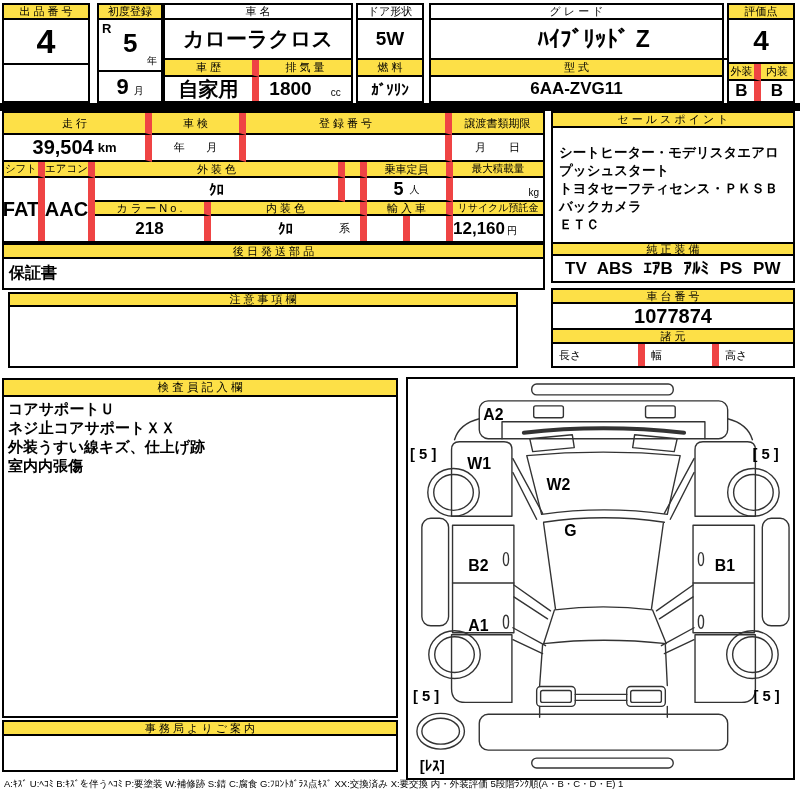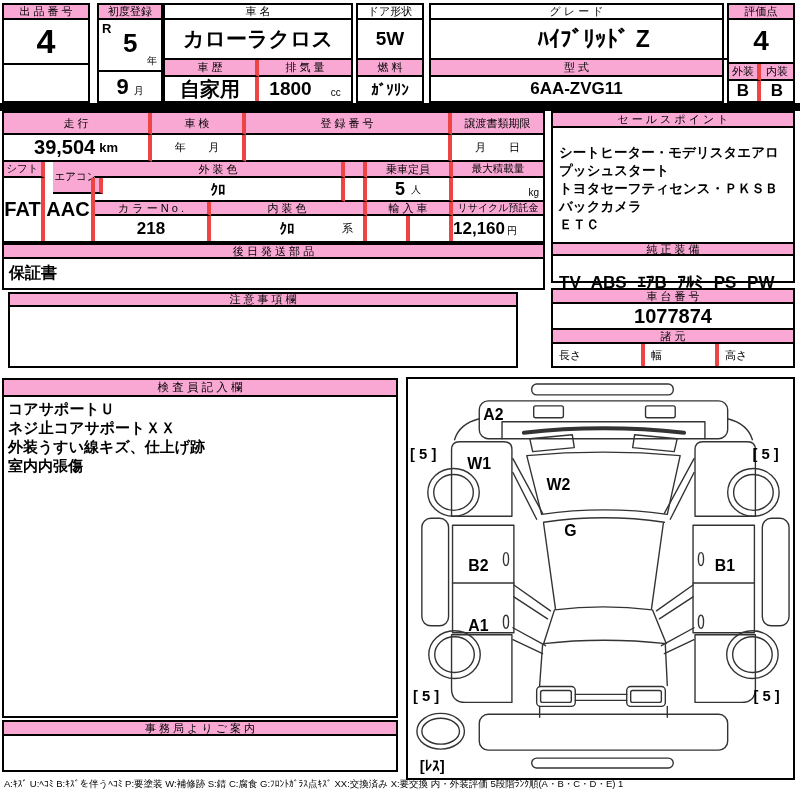--- a/index.html
+++ b/index.html
@@ -1,22 +1,22 @@
 <!DOCTYPE html>
 <html><head>
 <meta charset="utf-8">
 <style>
 *{margin:0;padding:0;box-sizing:border-box}
 html,body{width:800px;height:800px;background:#fff;font-family:"Liberation Sans","DejaVu Sans",sans-serif;color:#000}
 #sheet{position:relative;width:800px;height:800px;background:#fff;overflow:hidden}
 .box{position:absolute;border:2px solid #000;background:#fff}
 .cell{position:absolute;display:flex;align-items:center;justify-content:center;font-size:11px;white-space:nowrap;overflow:hidden}
-.gh{background:#f9a8d4}
+.gh{background:#fde047}
 .wh{background:#fff}
-.br{border-right:4px solid #ef4444}
+.br{border-right:7px solid #ef4444}
 .bb{border-bottom:2px solid #000}
 .bold{font-weight:bold}
 .lines{position:absolute;left:0;right:0}
 .lines div{white-space:nowrap}
 .legend{position:absolute;font-size:9.5px;white-space:nowrap}
 svg text{font-family:"Liberation Sans","DejaVu Sans",sans-serif}
 </style>
 </head>
 <body>
 
@@ -92,21 +92,21 @@
       <span>年</span>
       <span>月</span>
     </div>
     <div class="cell bb br" style="left:242px;top:22px;width:206px;height:27px"></div>
     <div class="cell bb" style="left:448px;top:22px;width:91px;height:27px;justify-content:space-evenly">
       <span>月</span>
       <span>日</span>
     </div>
 
     <div class="cell gh bb br" style="left:0;top:49px;width:41px;height:16px;font-size:10.5px">シフト</div>
-    <div class="cell gh bb br" style="left:49px;top:49px;width:50px;height:32px;font-size:10.5px">エアコン</div>
+    <div class="cell gh bb br" style="left:41px;top:49px;width:50px;height:16px;font-size:10.5px">エアコン</div>
     <div class="cell gh bb br" style="left:91px;top:49px;width:250px;height:16px">外 装 色</div>
     <div class="cell gh bb br" style="left:341px;top:49px;width:22px;height:16px"></div>
     <div class="cell gh bb br" style="left:363px;top:49px;width:86px;height:16px">乗車定員</div>
     <div class="cell gh bb" style="left:449px;top:49px;width:90px;height:16px;font-size:10.5px">最大積載量</div>
 
     <div class="cell br bold" style="left:0;top:65px;width:41px;height:63px;font-size:20px">FAT</div>
     <div class="cell br bold" style="left:41px;top:65px;width:50px;height:63px;font-size:20px">AAC</div>
 
     <div class="cell bb br bold" style="left:91px;top:65px;width:250px;height:24px;font-size:15px">ｸﾛ</div>
     <div class="cell bb br" style="left:341px;top:65px;width:22px;height:24px"></div>
@@ -137,21 +137,21 @@
   <div class="box" style="left:551px;top:111px;width:244px;height:172px">
     <div class="cell gh bb" style="left:0;top:0;width:240px;height:15px">セ ー ル ス ポ イ ン ト</div>
     <div class="lines" style="top:31px;padding-left:6px;font-size:13.5px;font-weight:bold;line-height:18px">
       <div>シートヒーター・モデリスタエアロ</div>
       <div>プッシュスタート</div>
       <div>トヨタセーフティセンス・ＰＫＳＢ</div>
       <div>バックカメラ</div>
       <div>ＥＴＣ</div>
     </div>
     <div class="cell gh bb" style="left:0;top:129px;width:240px;height:14px;border-top:2px solid #000">純 正 装 備</div>
-    <div class="cell bold" style="left:0;top:157px;width:240px;height:25px;justify-content:flex-start;padding-left:6px;font-size:17px;word-spacing:6px">TV ABS ｴｱB ｱﾙﾐ PS PW</div>
+    <div class="cell bold" style="left:0;top:143px;width:240px;height:25px;justify-content:flex-start;padding-left:12px;font-size:17px;word-spacing:6px">TV ABS ｴｱB ｱﾙﾐ PS PW</div>
   </div>
 
   <div class="box" style="left:2px;top:243px;width:543px;height:47px">
     <div class="cell gh bb" style="left:0;top:0;width:539px;height:14px">後 日 発 送 部 品</div>
     <div class="cell bold" style="left:0;top:14px;width:539px;height:29px;justify-content:flex-start;padding-left:5px;font-size:16px">保証書</div>
   </div>
 
   <div class="box" style="left:8px;top:292px;width:510px;height:76px">
     <div class="cell gh bb" style="left:0;top:0;width:506px;height:13px">注 意 事 項 欄</div>
     <div class="cell" style="left:0;top:13px;width:506px;height:59px"></div>

